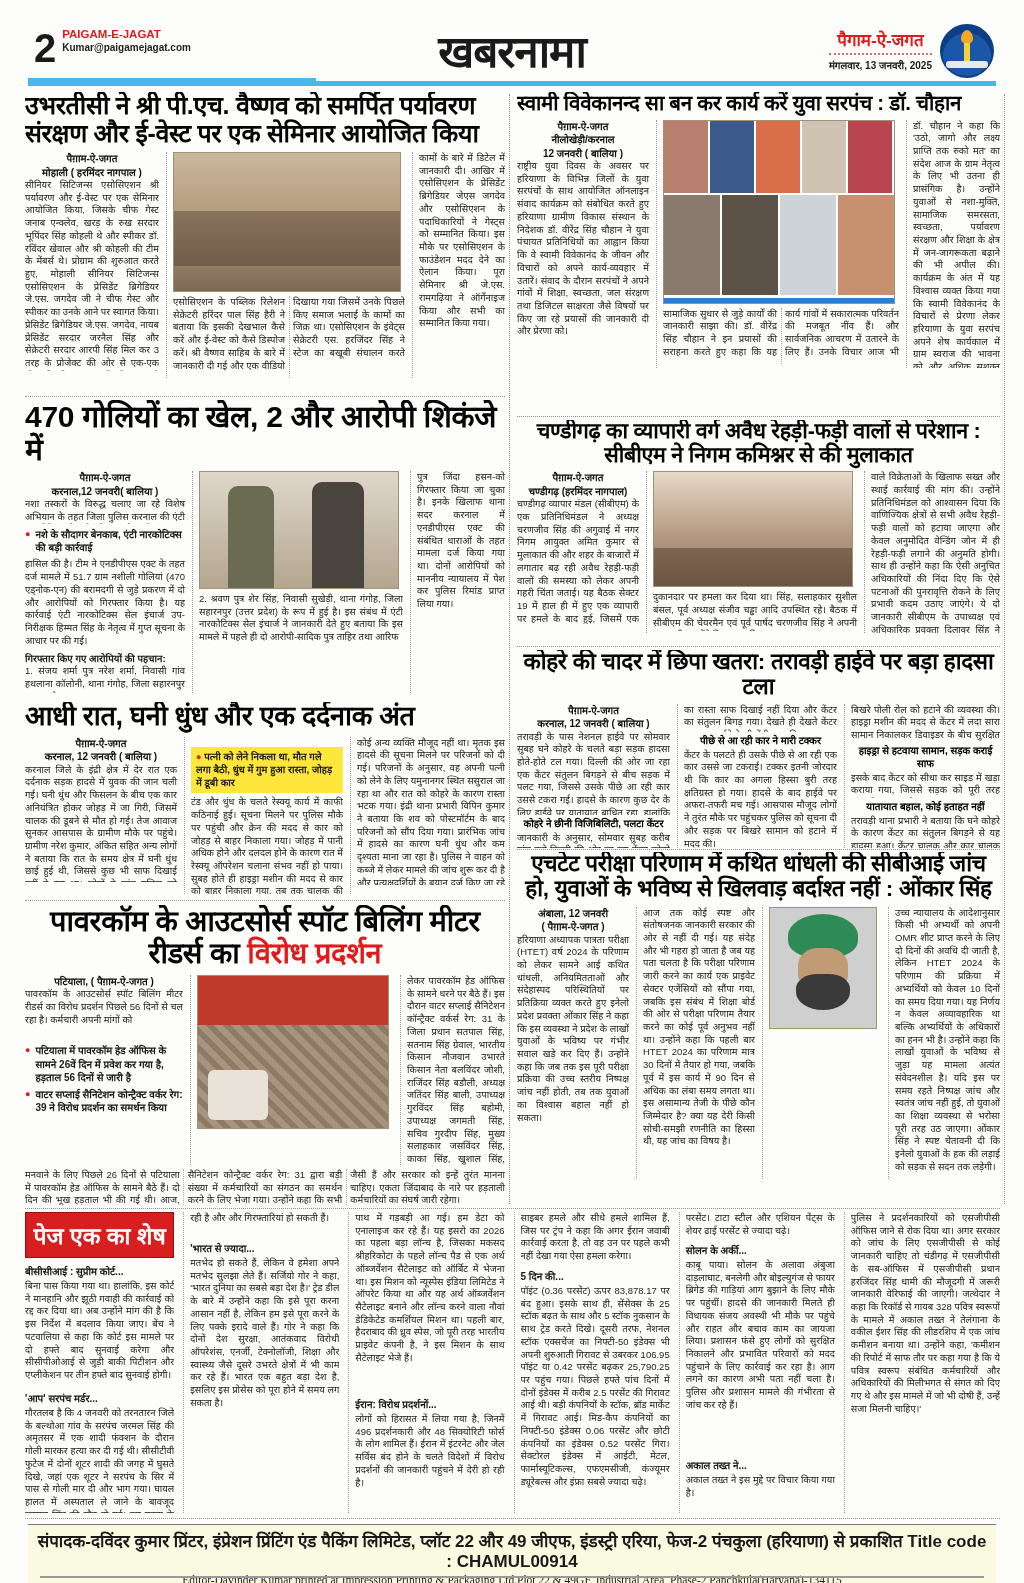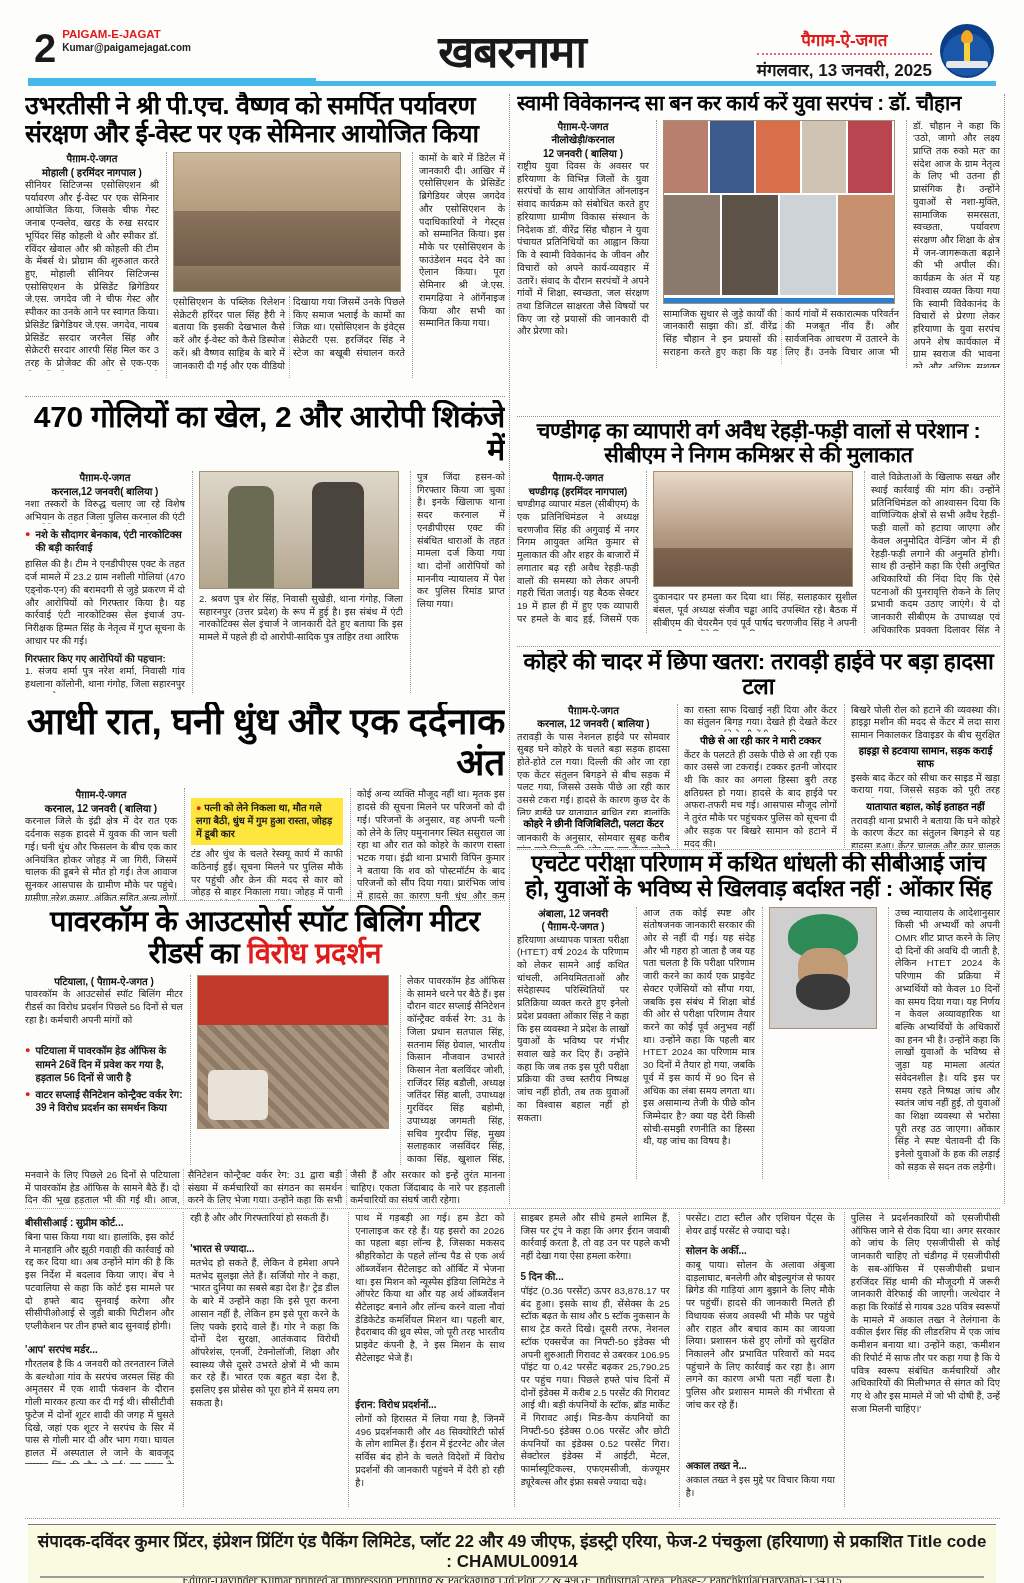--- a/index.html
+++ b/index.html
@@ -21,21 +21,21 @@
   .ybox{background:#ffe63c;font-weight:700;font-size:9.8px;line-height:1.32;padding:4px 5px;margin-bottom:3px;margin-top:10px;}
   .hsep{position:absolute;border-top:1px dotted #8f8f8f;height:0;}
   .vsep{position:absolute;border-left:1px dotted #8f8f8f;width:0;}
   .list-head{font-weight:700;font-size:9.8px;margin-top:2px;}
   
   .m-num{font-size:40px;font-weight:700;line-height:1;}
   .m-brand{color:#e01b1b;font-weight:700;font-size:11.5px;line-height:1.2;}
   .m-mail{font-size:10px;font-weight:700;color:#222;}
   .m-title{font-size:44px;font-weight:700;letter-spacing:-1px;}
   .m-brand-hi{color:#e01b1b;font-weight:700;font-size:17px;border-bottom:2px dotted #e06a6a;padding-bottom:2px;}
-  .m-date{font-weight:700;font-size:17px;margin-top:3px;}
+  .m-date{font-weight:700;font-size:10px;margin-top:3px;}
   .logo{position:absolute;width:50px;height:50px;border-radius:50%;
         background:radial-gradient(circle at 50% 62%, #1a57a8 0 60%, #0c3f86 61% 100%);
         border:2px solid #0c3f86;}
   .logo .flame{position:absolute;left:50%;top:4px;width:12px;height:14px;margin-left:-6px;
         background:#f5a623;border-radius:50% 50% 50% 50%/65% 65% 35% 35%;}
   .logo .stem{position:absolute;left:50%;top:17px;width:6px;height:18px;margin-left:-3px;background:#f7d23e;}
   .logo .band{position:absolute;left:4px;right:4px;bottom:8px;height:7px;background:#e8e8e8;border-radius:3px;}
   .cyan{background:#46b8e9;position:absolute;}
   .redbox{background:#d71f1f;color:#fff;font-weight:700;font-size:23px;text-align:center;
           padding:6px 4px;border:1px solid #8e1212;margin-bottom:6px;}
@@ -122,31 +122,31 @@
         </div>
         <div class="bt cols2" style="height:56px;margin-top:4px;">सामाजिक सुधार से जुड़े कार्यों की जानकारी साझा की। डॉ. वीरेंद्र सिंह चौहान ने इन प्रयासों की सराहना करते हुए कहा कि यह कार्य गांवों में सकारात्मक परिवर्तन की मजबूत नींव हैं। और सार्वजनिक आचरण में उतारने के लिए हैं। उनके विचार आज भी युवाओं के लिए ऊर्जा, आत्मविश्वास और राष्ट्रभक्ति का अटूट स्रोत हैं।</div>
       </div>
       <div class="vr" style="width:100px;flex:1 1 auto;">
         <div class="bt" style="height:248px;">डॉ. चौहान ने कहा कि 'उठो, जागो और लक्ष्य प्राप्ति तक रुको मत' का संदेश आज के ग्राम नेतृत्व के लिए भी उतना ही प्रासंगिक है। उन्होंने युवाओं से नशा-मुक्ति, सामाजिक समरसता, स्वच्छता, पर्यावरण संरक्षण और शिक्षा के क्षेत्र में जन-जागरूकता बढ़ाने की भी अपील की। कार्यक्रम के अंत में यह विश्वास व्यक्त किया गया कि स्वामी विवेकानंद के विचारों से प्रेरणा लेकर हरियाणा के युवा सरपंच अपने शेष कार्यकाल में ग्राम स्वराज की भावना को और अधिक सशक्त करेंगे तथा गांवों को आत्मनिर्भर, संस्कारित एवं समृद्ध बनाने में महत्वपूर्ण भूमिका निभाएंगे। इस अवसर पर हरियाणा ग्रामीण विकास संस्थान से सलाहकार गुरविंदर सिंह सहित अनेक प्रतिनिधि जुड़े रहे।</div>
       </div>
     </div>
   </div>
 
   <div class="article" style="left:25px;top:400px;width:480px;height:296px;">
-    <div class="hl" style="font-size:30px;text-align:right;">470 गोलियों का खेल, 2 और आरोपी शिकंजे में</div>
+    <div class="hl" style="font-size:30px;text-align:left;">470 गोलियों का खेल, 2 और आरोपी शिकंजे में</div>
     <div class="flexrow" style="margin-top:5px;">
       <div style="width:160px;flex:0 0 auto;">
         <div class="byline">पैग़ाम-ऐ-जगत</div>
         <div class="byline">करनाल,12 जनवरी( बालिया )</div>
         <div class="bt" style="height:26px;">नशा तस्करों के विरुद्ध चलाए जा रहे विशेष अभियान के तहत जिला पुलिस करनाल की एंटी नारकोटिक्स सेल टीम ने एक और बड़ी सफलता</div>
         <div class="bullet-item">
           <span class="bullet-dot">●</span>
           <span>नशे के सौदागर बेनकाब, एंटी नारकोटिक्स की बड़ी कार्रवाई</span>
         </div>
-        <div class="bt" style="height:92px;">हासिल की है। टीम ने एनडीपीएस एक्ट के तहत दर्ज मामले में 23.2 ग्राम नशीली गोलियां (470 एड्नोक-एन) की बरामदगी से जुड़े प्रकरण में दो और आरोपियों को गिरफ्तार किया है। यह कार्रवाई एंटी नारकोटिक्स सेल इंचार्ज उप-निरीक्षक हिम्मत सिंह के नेतृत्व में गुप्त सूचना के आधार पर की गई।</div>
+        <div class="bt" style="height:92px;">हासिल की है। टीम ने एनडीपीएस एक्ट के तहत दर्ज मामले में 51.7 ग्राम नशीली गोलियां (470 एड्नोक-एन) की बरामदगी से जुड़े प्रकरण में दो और आरोपियों को गिरफ्तार किया है। यह कार्रवाई एंटी नारकोटिक्स सेल इंचार्ज उप-निरीक्षक हिम्मत सिंह के नेतृत्व में गुप्त सूचना के आधार पर की गई।</div>
         <div class="list-head">गिरफ्तार किए गए आरोपियों की पहचान:</div>
         <div class="bt" style="height:28px;">1. संजय शर्मा पुत्र नरेश शर्मा, निवासी गांव हथलाना कॉलोनी, थाना गंगोह, जिला सहारनपुर (उत्तर प्रदेश)</div>
       </div>
       <div class="vr" style="width:204px;flex:0 0 auto;">
         <div class="photo" style="width:198px;height:116px;background:linear-gradient(180deg,#ded7ca,#b4a68f);" title="गिरफ्तार दो आरोपियों की तस्वीर">
           <div style="position:absolute;left:28px;top:14px;width:46px;height:102px;background:#6b6a52;border-radius:10px 10px 0 0;"></div>
           <div style="position:absolute;left:112px;top:10px;width:52px;height:106px;background:#4a443e;border-radius:10px 10px 0 0;"></div>
         </div>
         <div class="bt" style="height:88px;margin-top:4px;">2. श्रवण पुत्र शेर सिंह, निवासी सुखेड़ी, थाना गंगोह, जिला सहारनपुर (उत्तर प्रदेश) के रूप में हुई है। इस संबंध में एंटी नारकोटिक्स सेल इंचार्ज ने जानकारी देते हुए बताया कि इस मामले में पहले ही दो आरोपी-सादिक पुत्र ताहिर तथा आरिफ</div>
       </div>
@@ -171,21 +171,21 @@
         </div>
         <div class="bt" style="height:40px;margin-top:4px;">दुकानदार पर हमला कर दिया था। सिंह, सलाहकार सुशील बंसल, पूर्व अध्यक्ष संजीव चड्ढा आदि उपस्थित रहे। बैठक में सीबीएम की चेयरमैन एवं पूर्व पार्षद चरणजीव सिंह ने अपनी बात रखी। उन्होंने बिना अनुमति...</div>
       </div>
       <div class="vr" style="width:134px;flex:1 1 auto;">
         <div class="bt" style="height:162px;">वाले विक्रेताओं के खिलाफ सख्त और स्थाई कार्रवाई की मांग की। उन्होंने प्रतिनिधिमंडल को आश्वासन दिया कि वाणिज्यिक क्षेत्रों से सभी अवैध रेहड़ी-फड़ी वालों को हटाया जाएगा और केवल अनुमोदित वेन्डिंग जोन में ही रेहड़ी-फड़ी लगाने की अनुमति होगी। साथ ही उन्होंने कहा कि ऐसी अनुचित अधिकारियों की निंदा दिए कि ऐसे पटनाओं की पुनरावृत्ति रोकने के लिए प्रभावी कदम उठाए जाएंगे। ये दो जानकारी सीबीएम के उपाध्यक्ष एवं अधिकारिक प्रवक्ता दिलावर सिंह ने दी।</div>
       </div>
     </div>
   </div>
 
   <div class="article" style="left:25px;top:702px;width:480px;height:198px;">
-    <div class="hl" style="font-size:37px;text-align:right;">आधी रात, घनी धुंध और एक दर्दनाक अंत</div>
+    <div class="hl" style="font-size:27px;text-align:left;">आधी रात, घनी धुंध और एक दर्दनाक अंत</div>
     <div class="flexrow" style="margin-top:5px;">
       <div style="width:152px;flex:0 0 auto;">
         <div class="byline">पैग़ाम-ऐ-जगत</div>
         <div class="byline">करनाल, 12 जनवरी ( बालिया )</div>
         <div class="bt" style="height:118px;">करनाल जिले के इंद्री क्षेत्र में देर रात एक दर्दनाक सड़क हादसे में युवक की जान चली गई। घनी धुंध और फिसलन के बीच एक कार अनियंत्रित होकर जोहड़ में जा गिरी, जिसमें चालक की डूबने से मौत हो गई। तेज आवाज सुनकर आसपास के ग्रामीण मौके पर पहुंचे। ग्रामीण नरेश कुमार, अंकित सहित अन्य लोगों ने बताया कि रात के समय क्षेत्र में घनी धुंध छाई हुई थी, जिससे कुछ भी साफ दिखाई नहीं दे रहा था। लोगों ने तुरंत पुलिस को सूचना दी और अपने स्तर पर बचाव का प्रयास किया, लेकिन अंधेरा,</div>
       </div>
       <div class="vr" style="width:152px;flex:0 0 auto;">
         <div class="ybox">
           <span class="bullet-dot">●</span>
           <span>पत्नी को लेने निकला था, मौत गले लगा बैठी, धुंध में गुम हुआ रास्ता, जोहड़ में डूबी कार</span>
@@ -274,20 +274,21 @@
       </div>
       <div class="vr" style="width:110px;flex:1 1 auto;">
         <div class="bt" style="height:272px;">उच्च न्यायालय के आदेशानुसार किसी भी अभ्यर्थी को अपनी OMR शीट प्राप्त करने के लिए दो दिनों की अवधि दी जाती है, लेकिन HTET 2024 के परिणाम की प्रक्रिया में अभ्यर्थियों को केवल 10 दिनों का समय दिया गया। यह निर्णय न केवल अव्यावहारिक था बल्कि अभ्यर्थियों के अधिकारों का हनन भी है। उन्होंने कहा कि लाखों युवाओं के भविष्य से जुड़ा यह मामला अत्यंत संवेदनशील है। यदि इस पर समय रहते निष्पक्ष जांच और स्वतंत्र जांच नहीं हुई, तो युवाओं का शिक्षा व्यवस्था से भरोसा पूरी तरह उठ जाएगा। ओंकार सिंह ने स्पष्ट चेतावनी दी कि इनेलो युवाओं के हक की लड़ाई को सड़क से सदन तक लड़ेगी।</div>
       </div>
     </div>
   </div>
 
   <div class="article" style="left:25px;top:1212px;width:975px;height:302px;">
     <div class="flexrow" style="gap:9px;">
       <div class="cont-col">
+        <div class="redbox">पेज एक का शेष</div>
         <div class="cont-head">बीसीसीआई : सुप्रीम कोर्ट...</div>
         <div class="bt" style="height:108px;">बिना पास किया गया था। हालांकि, इस कोर्ट ने मानहानि और झूठी गवाही की कार्रवाई को रद्द कर दिया था। अब उन्होंने मांग की है कि इस निर्देश में बदलाव किया जाए। बेंच ने पटवालिया से कहा कि कोर्ट इस मामले पर दो हफ्ते बाद सुनवाई करेगा और सीसीपीओआई से जुड़ी बाकी पिटीशन और एप्लीकेशन पर तीन हफ्ते बाद सुनवाई होगी।</div>
         <div class="cont-head">'आप' सरपंच मर्डर...</div>
         <div class="bt" style="height:106px;">गौरतलब है कि 4 जनवरी को तरनतारन जिले के बल्थोआ गांव के सरपंच जरमल सिंह की अमृतसर में एक शादी फंक्शन के दौरान गोली मारकर हत्या कर दी गई थी। सीसीटीवी फुटेज में दोनों शूटर शादी की जगह में घुसते दिखे, जहां एक शूटर ने सरपंच के सिर में पास से गोली मार दी और भाग गया। घायल हालत में अस्पताल ले जाने के बावजूद जरमल सिंह की मौत हो गई। इस घटना के बाद विपक्षी पार्टियों ने पंजाब में कानून-व्यवस्था की स्थिति पर सवाल उठाए, वहीं बीजेपी ने भी मुख्यमंत्री भगवंत मान के इस्तीफे की मांग की। पुलिस का कहना है कि मामले की पूरी जांच की जा</div>
       </div>
       <div class="cont-col vr">
         <div class="bt" style="height:26px;">रही है और और गिरफ्तारियां हो सकती हैं।</div>
         <div class="cont-head">'भारत से ज्यादा...</div>
         <div class="bt" style="height:248px;">मतभेद हो सकते हैं, लेकिन वे हमेशा अपने मतभेद सुलझा लेते हैं। सर्जियो गोर ने कहा, 'भारत दुनिया का सबसे बड़ा देश है।' ट्रेड डील के बारे में उन्होंने कहा कि इसे पूरा करना आसान नहीं है, लेकिन हम इसे पूरा करने के लिए पक्के इरादे वाले हैं। गोर ने कहा कि दोनों देश सुरक्षा, आतंकवाद विरोधी ऑपरेशंस, एनर्जी, टेक्नोलॉजी, शिक्षा और स्वास्थ्य जैसे दूसरे उभरते क्षेत्रों में भी काम कर रहे हैं। भारत एक बहुत बड़ा देश है, इसलिए इस प्रोसेस को पूरा होने में समय लग सकता है।</div>
       </div>

